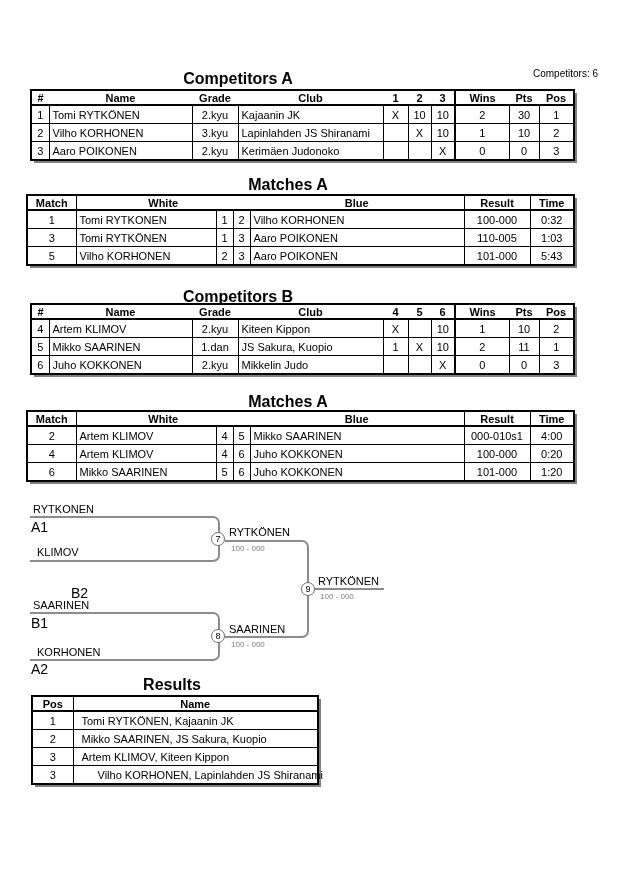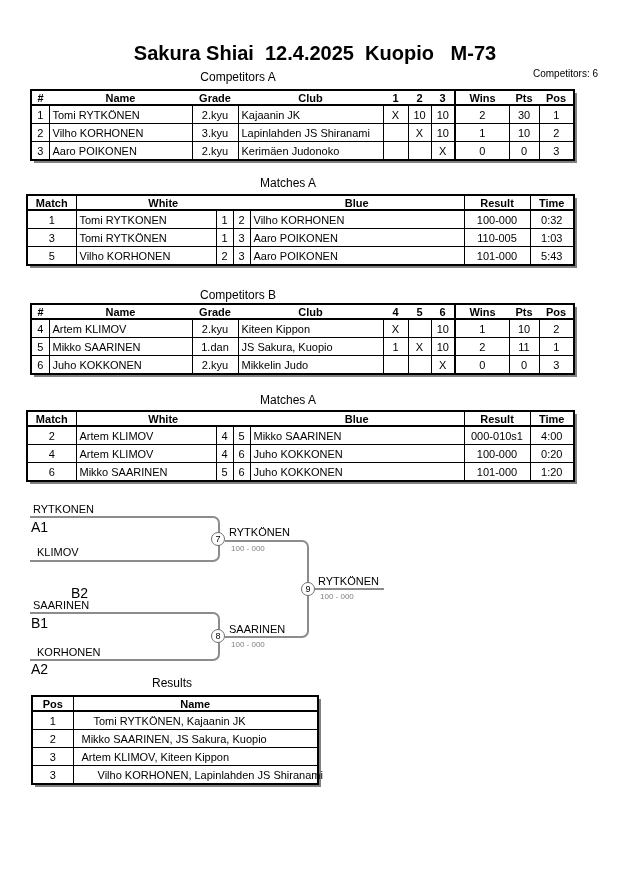--- a/index.html
+++ b/index.html
@@ -3,21 +3,21 @@
 <meta charset="utf-8">
 <style>
   html,body{margin:0;padding:0;background:#fff;}
   body{font-family:"Liberation Sans",sans-serif;color:#000;}
   .page{position:relative;width:630px;height:891px;background:#fff;overflow:hidden;}
 
   .page-title{position:absolute;top:42px;left:0;width:630px;text-align:center;
               font-size:20px;font-weight:bold;white-space:pre;}
   .comp-count{position:absolute;top:68px;left:533px;font-size:10px;}
 
-  .sec-title{position:absolute;font-weight:normal;font-size:12px;transform:translateX(-50%);white-space:nowrap;}
+  .sec-title{position:absolute;font-weight:bold;font-size:16px;transform:translateX(-50%);white-space:nowrap;}
 
   table.tbl{position:absolute;border-collapse:collapse;table-layout:fixed;background:#fff;
             border:2px solid #000;box-shadow:3px 3px 0 -1px #808080;font-size:11px;}
   .tbl th{border:none;border-bottom:2px solid #000;font-weight:bold;height:13px;padding:0 2px;overflow:hidden;}
   .tbl td{border:1px solid #000;height:17px;padding:0 3px;overflow:visible;}
   .thickL{border-left:2px solid #000 !important;}
   .vr{border-right:1px solid #000 !important;}
   .vl{border-left:1px solid #000 !important;}
   .c{text-align:center;}
   .l{text-align:left;}
@@ -32,21 +32,20 @@
         border-radius:0 7px 7px 0;}
   .bk-line{position:absolute;height:2px;background:#8c8c8c;}
   .bk-circle{position:absolute;width:14px;height:14px;box-sizing:border-box;border:1px solid #707070;
              border-radius:50%;background:#fff;font-size:9px;line-height:12px;text-align:center;z-index:2;}
 </style>
 </head>
 <body>
 
 <div class="page">
 
-  <div class="page-title">Sakura Shiai  12.4.2025  Kuopio   M-73</div>
   <div class="comp-count">Competitors: 6</div>
 
   <div class="sec-title" style="left:238px;top:70px;">Competitors A</div>
   <table class="tbl" style="left:30px;top:89px;width:543px;">
     <colgroup>
         <col style="width:18px">
         <col style="width:143px">
         <col style="width:46px">
         <col style="width:145px">
       <col style="width:25px">
@@ -307,21 +306,21 @@
         <col style="width:41px">
         <col style="width:245px">
       </colgroup>
     <tbody>
         <tr>
       <th class="c vr">Pos</th>
       <th class="c">Name</th>
     </tr>
     <tr>
       <td class="c">1</td>
-      <td class="l nm" style="padding-left:20px;margin-left:8px;">Tomi RYTKÖNEN, Kajaanin JK</td>
+      <td class="l nm" style="padding-left:8px;margin-left:8px;">Tomi RYTKÖNEN, Kajaanin JK</td>
     </tr>
     <tr>
       <td class="c">2</td>
       <td class="l nm" style="padding-left:8px;">Mikko SAARINEN, JS Sakura, Kuopio</td>
     </tr>
     <tr>
       <td class="c">3</td>
       <td class="l nm" style="padding-left:8px;">Artem KLIMOV, Kiteen Kippon</td>
     </tr>
     <tr>

